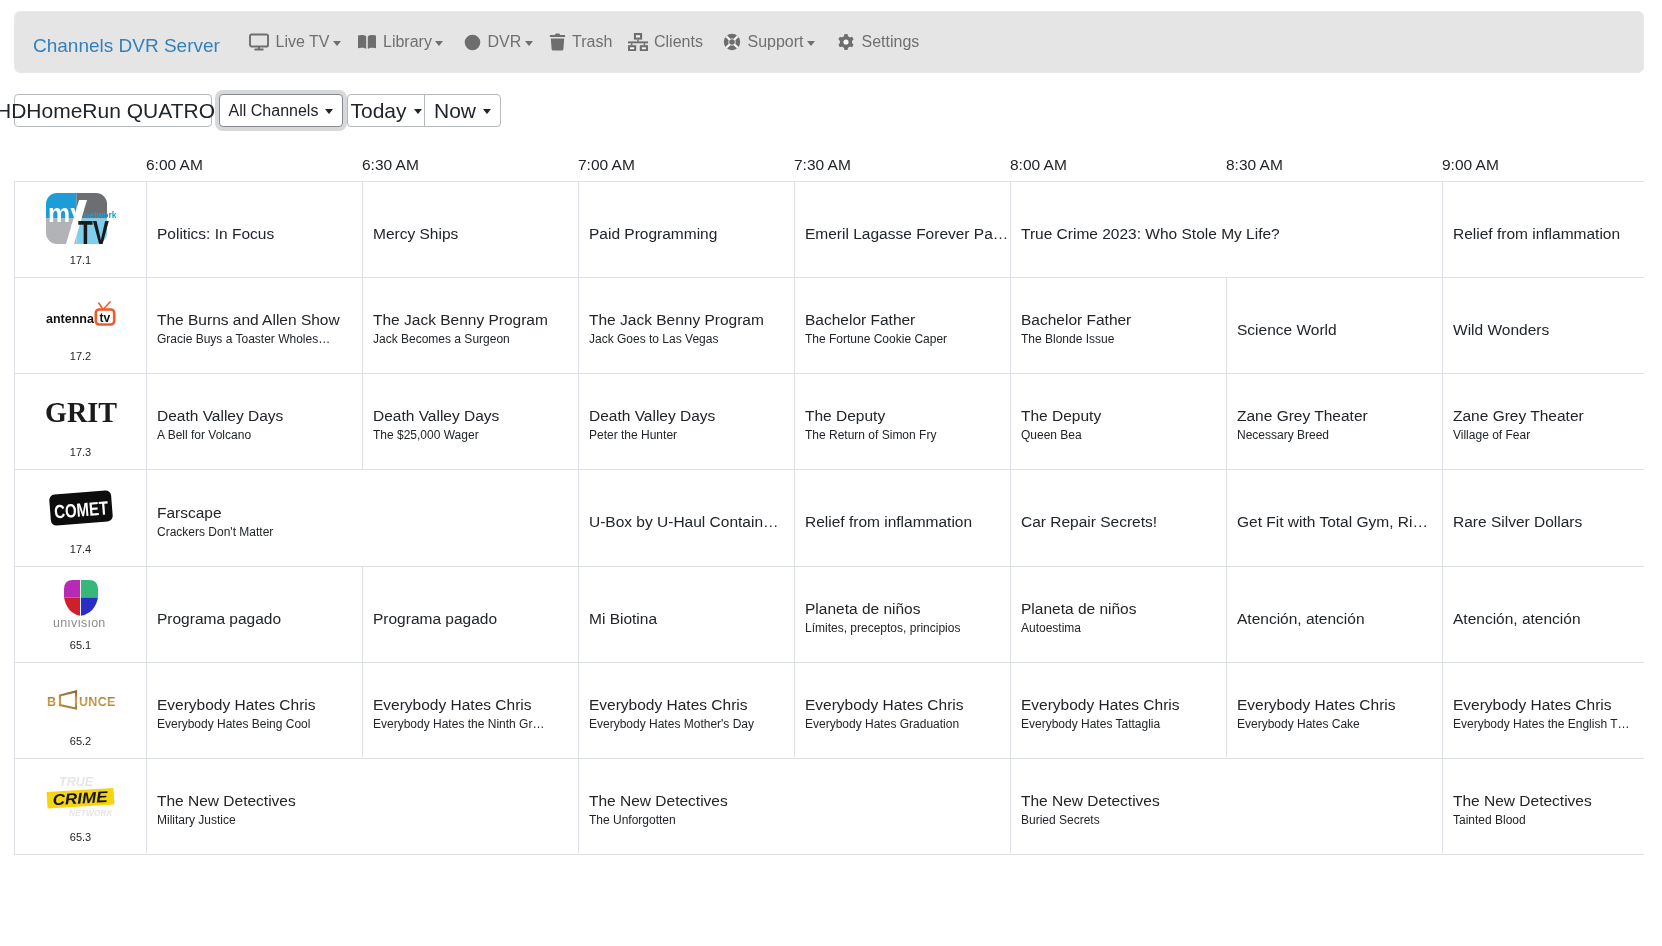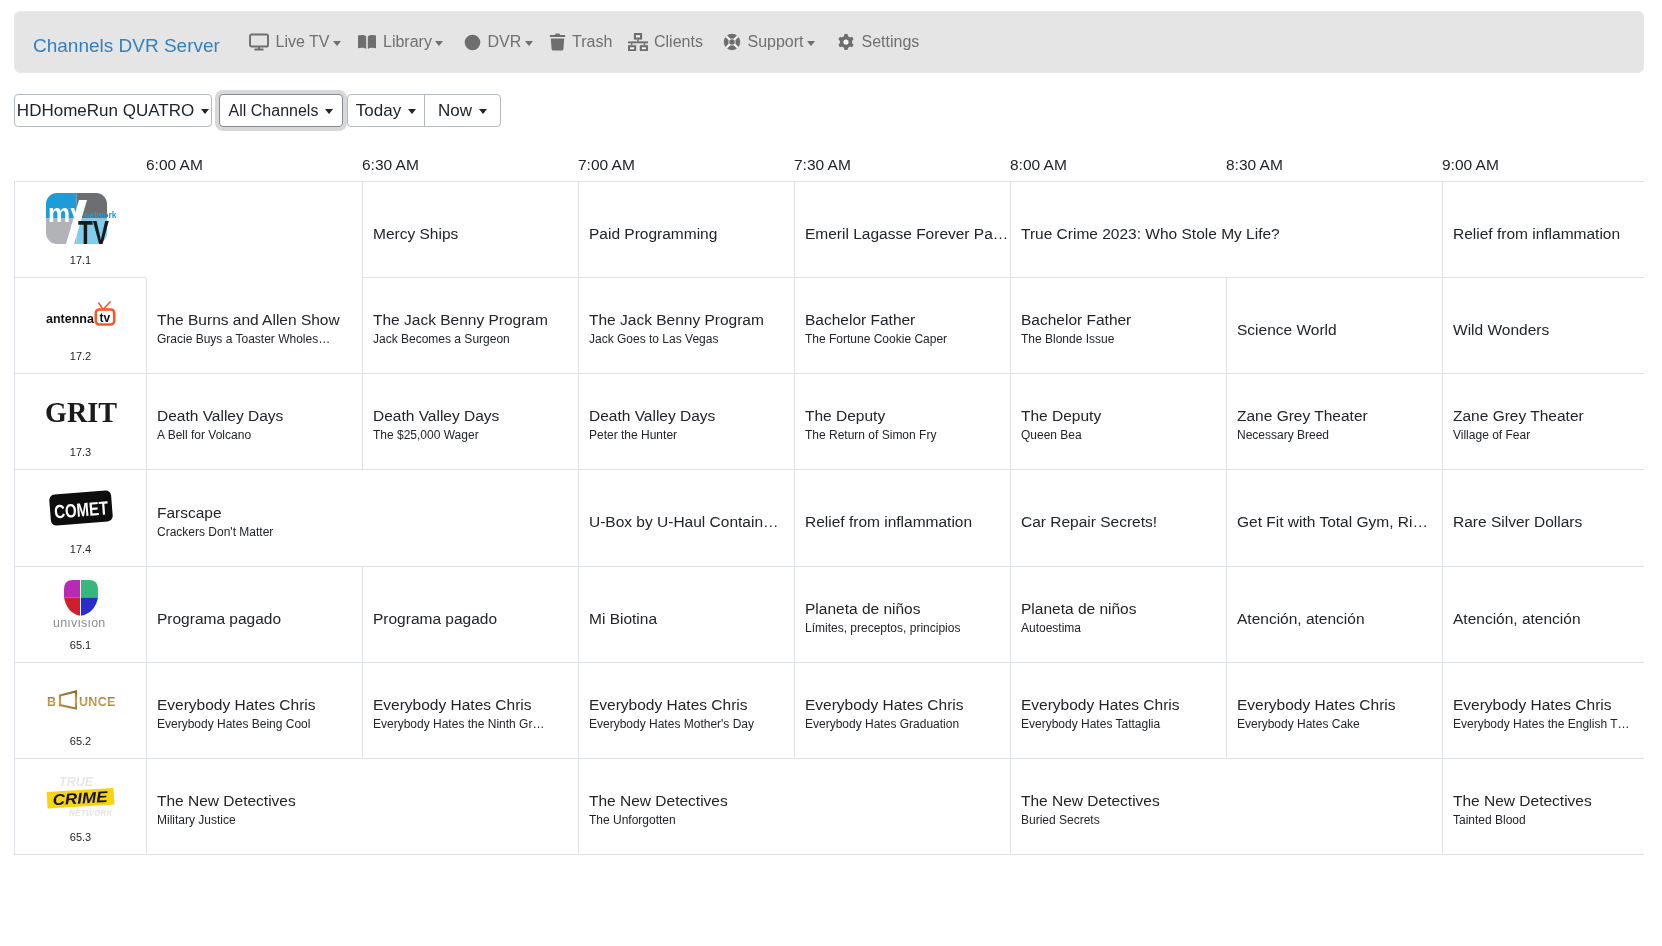--- a/index.html
+++ b/index.html
@@ -2,21 +2,21 @@
 <html><head><meta charset="utf-8"><title>Channels DVR Server</title>
 <style>
 * { margin:0; padding:0; box-sizing:border-box; }
 html,body { width:1662px; height:946px; background:#fff; font-family:"Liberation Sans",sans-serif; position:relative; overflow:hidden; }
 .navbar { position:absolute; left:14px; top:11px; width:1630px; height:62px; background:#e5e5e5; border:1px solid #e7eaed; border-radius:6px; }
 .brand { position:absolute; left:18px; top:23px; font-size:19px; color:#3380be; white-space:nowrap; }
 .navitem { position:absolute; top:0; height:60px; display:flex; align-items:center; font-size:16px; color:#707070; white-space:nowrap; }
 .nicon { margin-right:6.5px; }
 .caret { display:inline-block; width:0; height:0; border-left:4.5px solid transparent; border-right:4.5px solid transparent; border-top:5px solid #6e6e6e; margin-left:3.5px; position:relative; top:1px; }
 .search { position:absolute; left:1226px; top:13px; width:231px; height:37px; border:1px solid #ced4da; border-radius:5px; background:#fff; font-size:16px; color:#a9b2bb; padding-left:13px; display:flex; align-items:center; }
-.btn { position:absolute; top:94px; height:33px; background:#fff; border:1px solid #b4b9be; border-radius:4px; font-size:17px; color:#212529; display:flex; align-items:center; justify-content:center; white-space:nowrap; }
+.btn { position:absolute; top:94px; height:33px; background:#fff; border:1px solid #b4b9be; border-radius:4px; font-size:21px; color:#212529; display:flex; align-items:center; justify-content:center; white-space:nowrap; }
 .btn .caret { border-top-color:#212529; border-left-width:4.5px; border-right-width:4.5px; border-top-width:5px; margin-left:7px; }
 .tlabel { position:absolute; top:156px; font-size:15.5px; color:#212529; white-space:nowrap; }
 .grid { position:absolute; left:14px; top:181px; width:1630px; height:674px; border-top:1px solid #dee2e6; border-left:1px solid #dee2e6; overflow:hidden; }
 .cell { position:absolute; border-bottom:1px solid #dee2e6; overflow:hidden; }
 .pcell { border-left:1px solid #dee2e6; display:flex; flex-direction:column; justify-content:center; padding:7px 0 0 10px; }
 .ptitle { font-size:15.5px; line-height:21px; color:#212529; white-space:nowrap; overflow:hidden; }
 .psub { font-size:12px; line-height:19px; color:#212529; white-space:nowrap; overflow:hidden; }
 .ccell { display:flex; flex-direction:column; align-items:center; justify-content:center; }
 .chnum { font-size:11px; color:#212529; margin-top:9px; }
 .logo { height:52px; display:flex; align-items:center; justify-content:center; }
@@ -126,20 +126,23 @@
 <rect x="30.5" y="25.5" width="30.5" height="25.5" fill="#7fceee"></rect>
 <polygon points="33,7 41,7 28,51 20,51" fill="#fff"></polygon>
 </g>
 <text x="2" y="29" font-family="Liberation Sans" font-weight="bold" font-size="25" fill="#fff" textLength="36" lengthAdjust="spacingAndGlyphs">my</text>
 <text x="38" y="25" font-family="Liberation Sans" font-weight="bold" font-size="8.5" fill="#1d9cd8">network</text>
 <text x="32" y="51" font-family="Liberation Sans" font-weight="bold" font-size="33" fill="#1a1a1a" textLength="31" lengthAdjust="spacingAndGlyphs">TV</text>
 </svg>
       </div>
       <div class="chnum">17.1</div>
     </div>
+<div class="cell pcell" style="left:131px;top:0px;width:216px;height:96px">
+      <div class="ptitle">Politics: In Focus</div>
+    </div>
 <div class="cell pcell" style="left:347px;top:0px;width:216px;height:96px">
       <div class="ptitle">Mercy Ships</div>
     </div>
 <div class="cell pcell" style="left:563px;top:0px;width:216px;height:96px">
       <div class="ptitle">Paid Programming</div>
     </div>
 <div class="cell pcell" style="left:779px;top:0px;width:216px;height:96px">
       <div class="ptitle">Emeril Lagasse Forever Pa…</div>
     </div>
 <div class="cell pcell" style="left:995px;top:0px;width:432px;height:96px">

